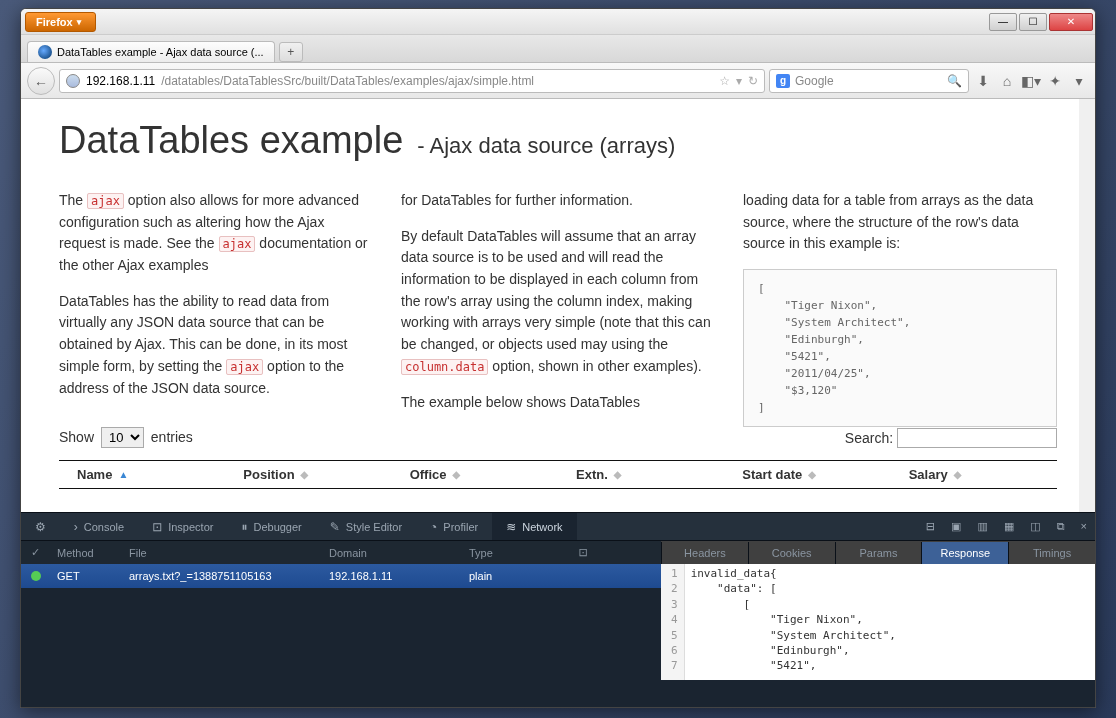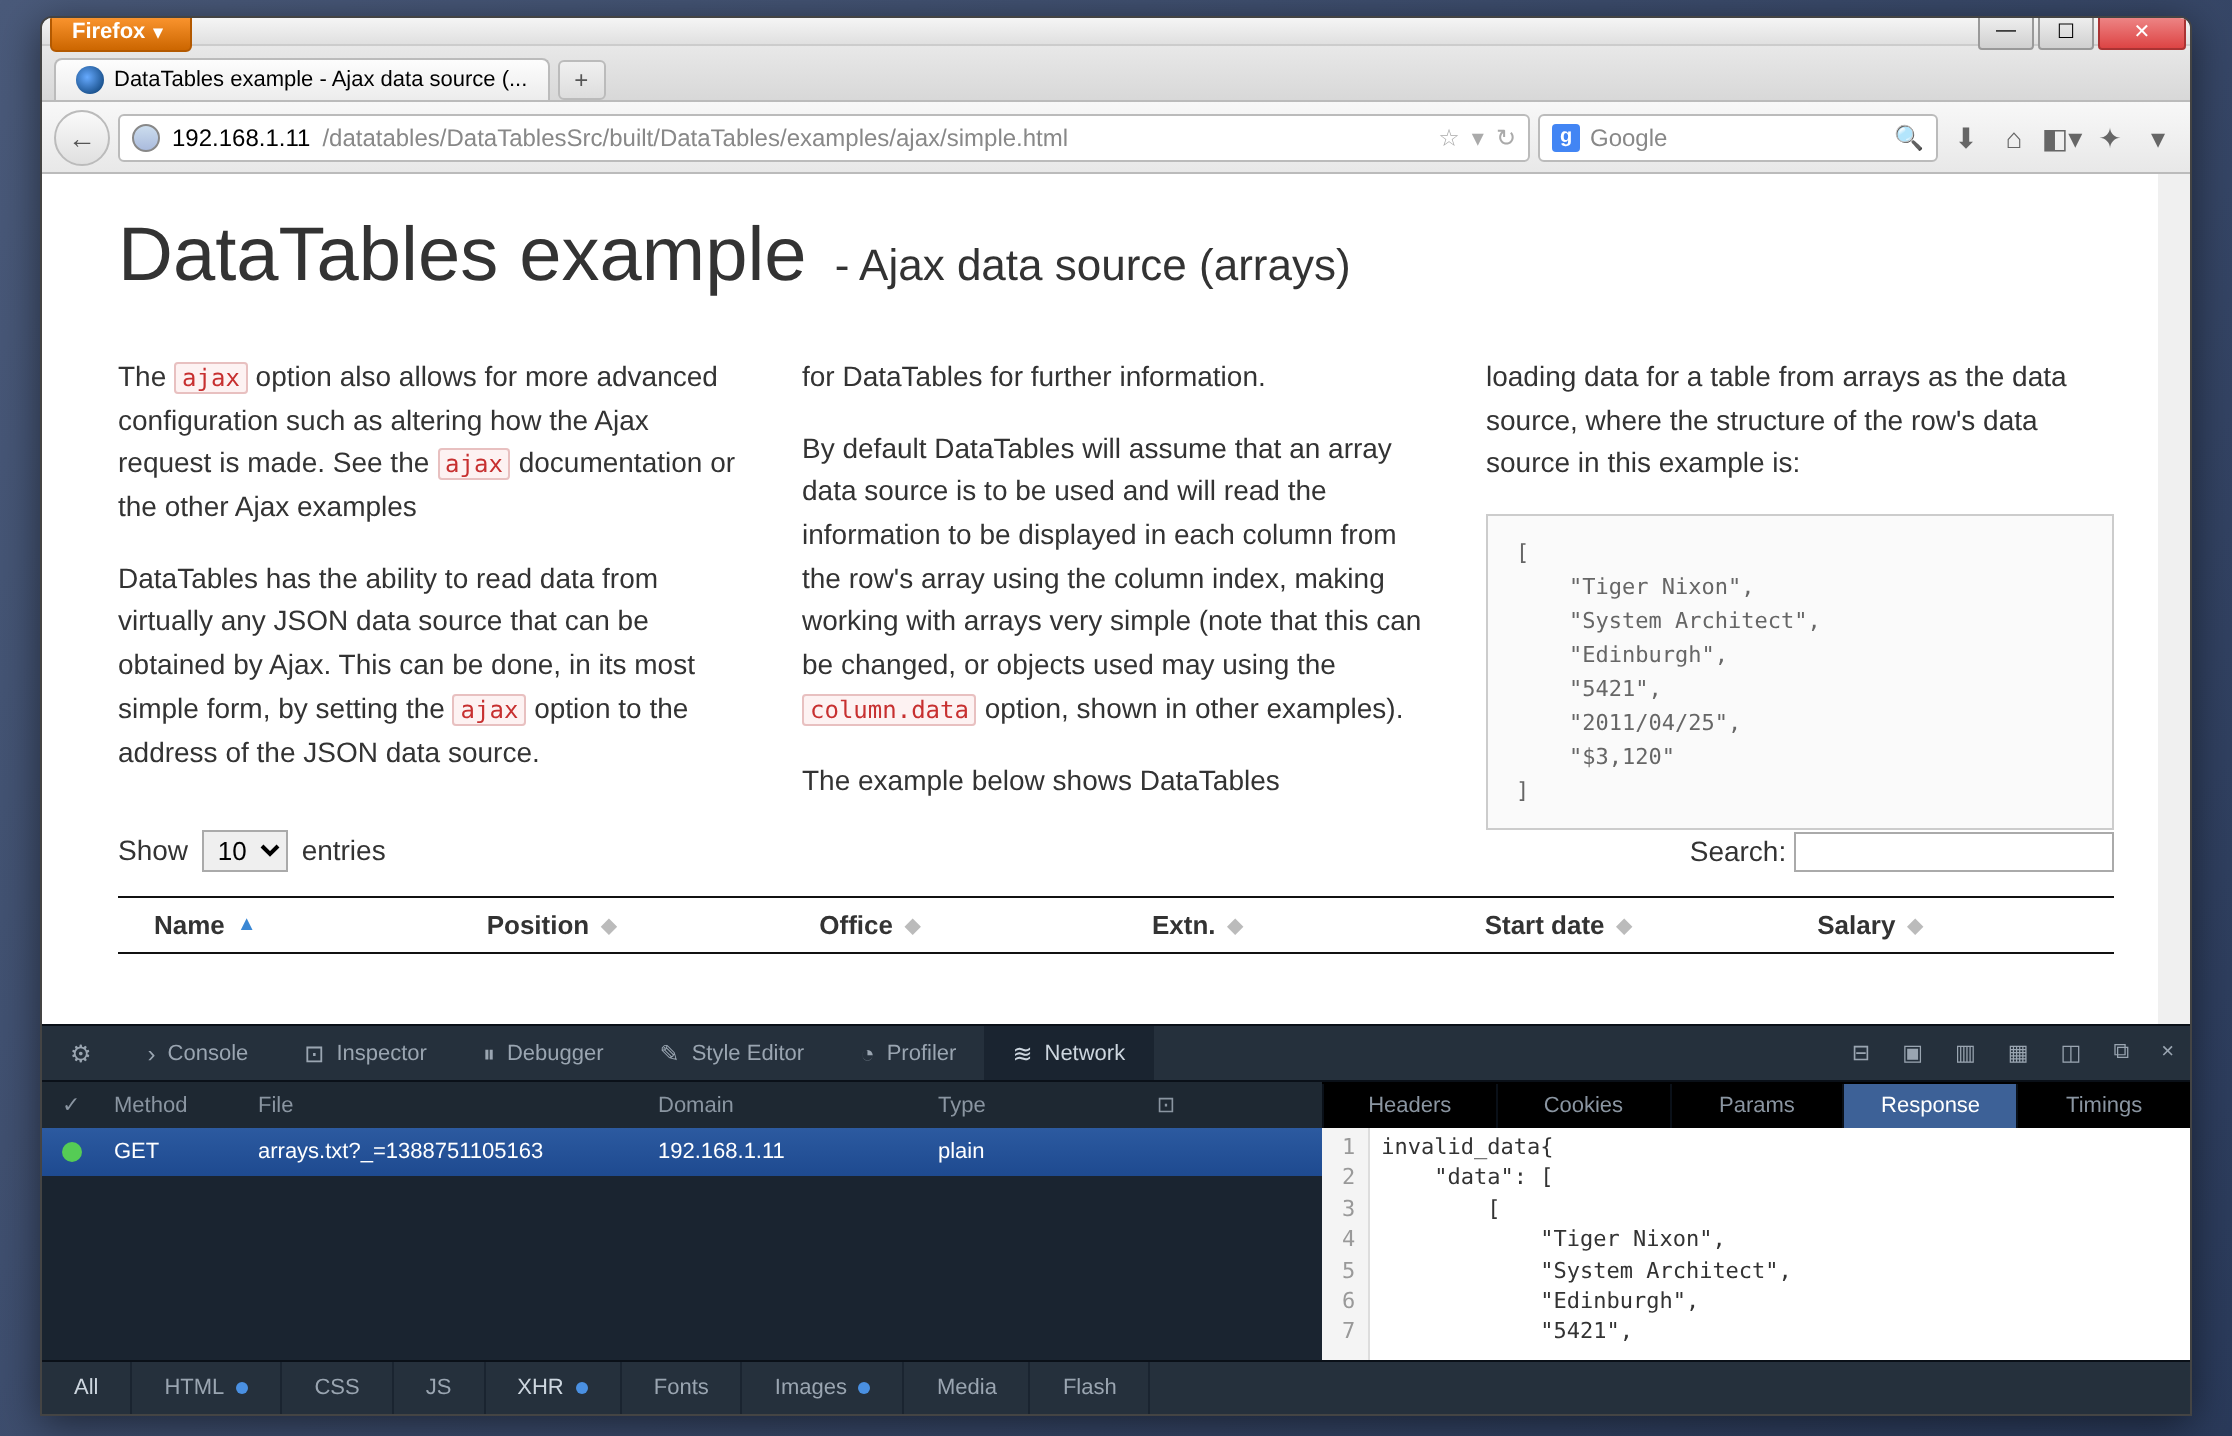--- a/index.html
+++ b/index.html
@@ -1,20 +1,20 @@
 <!DOCTYPE html>
 <html><head>
 <meta charset="utf-8">
 <style>
 * { margin: 0; padding: 0; box-sizing: border-box; }
 body { font-family: "Segoe UI", Arial, sans-serif; width: 1116px; height: 718px; overflow: hidden; background: linear-gradient(135deg, #4a5a7a 0%, #2a3a5a 100%); position: relative; }
 
 
 .window { position: absolute; top: 8px; left: 20px; width: 1076px; height: 700px; background: #fff; border: 1px solid #444; border-radius: 6px 6px 0 0; box-shadow: 0 4px 20px rgba(0,0,0,0.5); overflow: hidden; }
-.titlebar { height: 14px; background: linear-gradient(#f5f5f5, #e0e0e0); display: flex; align-items: center; border-bottom: 1px solid #ccc; }
+.titlebar { height: 26px; background: linear-gradient(#f5f5f5, #e0e0e0); display: flex; align-items: center; border-bottom: 1px solid #ccc; }
 .firefox-btn { margin-left: 4px; background: linear-gradient(#ff9933, #cc6600); color: #fff; font-size: 11px; font-weight: bold; padding: 3px 14px 3px 10px; border-radius: 3px; border: 1px solid #b35900; display: flex; align-items: center; gap: 4px; }
 .firefox-btn::after { content: "▾"; font-size: 9px; }
 .win-controls { margin-left: auto; display: flex; }
 .win-btn { width: 28px; height: 18px; border: 1px solid #999; background: linear-gradient(#f0f0f0, #d0d0d0); font-size: 10px; display: flex; align-items: center; justify-content: center; margin-right: 2px; border-radius: 2px; }
 .win-close { background: linear-gradient(#e88, #d44); color: #fff; border-color: #a33; width: 44px; }
 
 
 .tabbar { height: 28px; background: linear-gradient(#e8e8e8, #d8d8d8); display: flex; align-items: flex-end; padding-left: 6px; border-bottom: 1px solid #bbb; }
 .tab { background: linear-gradient(#fdfdfd, #ececec); border: 1px solid #bbb; border-bottom: none; border-radius: 4px 4px 0 0; padding: 3px 10px; font-size: 11px; display: flex; align-items: center; gap: 5px; max-width: 260px; }
 .tab-icon { width: 14px; height: 14px; border-radius: 50%; background: radial-gradient(circle at 40% 40%, #66aaff, #003366); }
@@ -73,21 +73,21 @@
 .col-file { width: 200px; }
 .col-domain { width: 140px; }
 .col-type { width: 100px; }
 .col-size { width: 48px; text-align: center; }
 
 .dt-row { height: 24px; display: flex; align-items: center; background: linear-gradient(#2c5aa0, #1e4a90); color: #fff; font-size: 11px; }
 .dt-row > div { padding: 0 10px; }
 .status-dot { width: 10px; height: 10px; border-radius: 50%; background: #5c5; margin: 0 auto; }
 
 .dt-right-panel { flex: 1; display: flex; flex-direction: column; }
-.dt-tabs2 { height: 24px; background: #000000; display: flex; align-items: center; border-top: 1px solid #0a1018; }
+.dt-tabs2 { height: 24px; background: #404040; display: flex; align-items: center; border-top: 1px solid #0a1018; }
 .dt-tab2 { flex: 1; text-align: center; padding: 5px 0; color: #8a95a1; border-left: 1px solid #0a1018; }
 .dt-tab2.active { background: #3d6197; color: #fff; }
 .dt-response { flex: 1; background: #fff; color: #333; font-family: Consolas, monospace; font-size: 11px; display: flex; overflow: hidden; }
 .gutter { background: #f4f4f4; color: #999; text-align: right; padding: 2px 6px 2px 10px; border-right: 1px solid #ddd; line-height: 1.4; }
 .code-body { padding: 2px 6px; white-space: pre; line-height: 1.4; flex: 1; }
 
 .dt-filter { height: 27px; background: #25303c; display: flex; align-items: center; border-top: 1px solid #0a1018; }
 .dt-filter > div { padding: 0 16px; color: #9aa5b1; height: 100%; display: flex; align-items: center; border-right: 1px solid #1a2430; position: relative; }
 .dt-filter .active { color: #cdd6df; }
 .filter-dot { width: 6px; height: 6px; background: #4a90e2; border-radius: 50%; margin-left: 6px; }
@@ -284,35 +284,15 @@
     "data": [
         [
             "Tiger Nixon",
             "System Architect",
             "Edinburgh",
             "5421",</div>
         </div>
       </div>
     </div>
 
-    <div class="dt-filter">
-      <div class="active">All</div>
-      <div>
-          <span>HTML</span>
-          <span class="filter-dot"></span>
-        </div>
-      <div>CSS</div>
-      <div>JS</div>
-      <div class="active">
-          <span>XHR</span>
-          <span class="filter-dot"></span>
-        </div>
-      <div>Fonts</div>
-      <div>
-          <span>Images</span>
-          <span class="filter-dot"></span>
-        </div>
-      <div>Media</div>
-      <div>Flash</div>
-    </div>
   </div>
 
 </div>
 
 </body></html>

